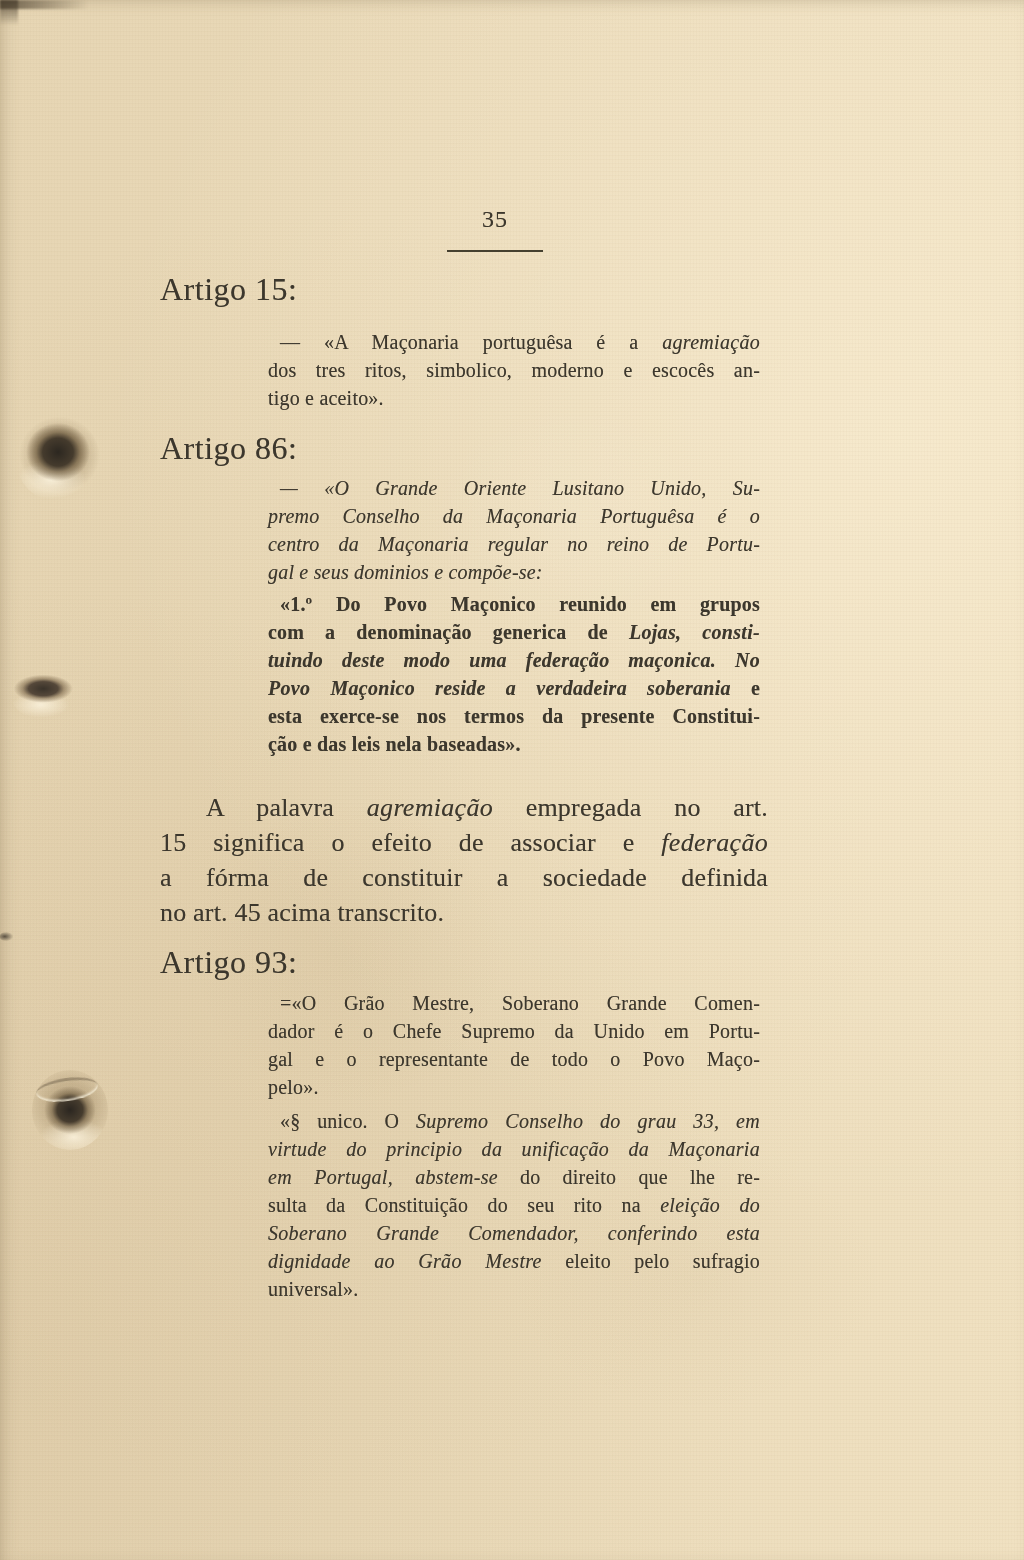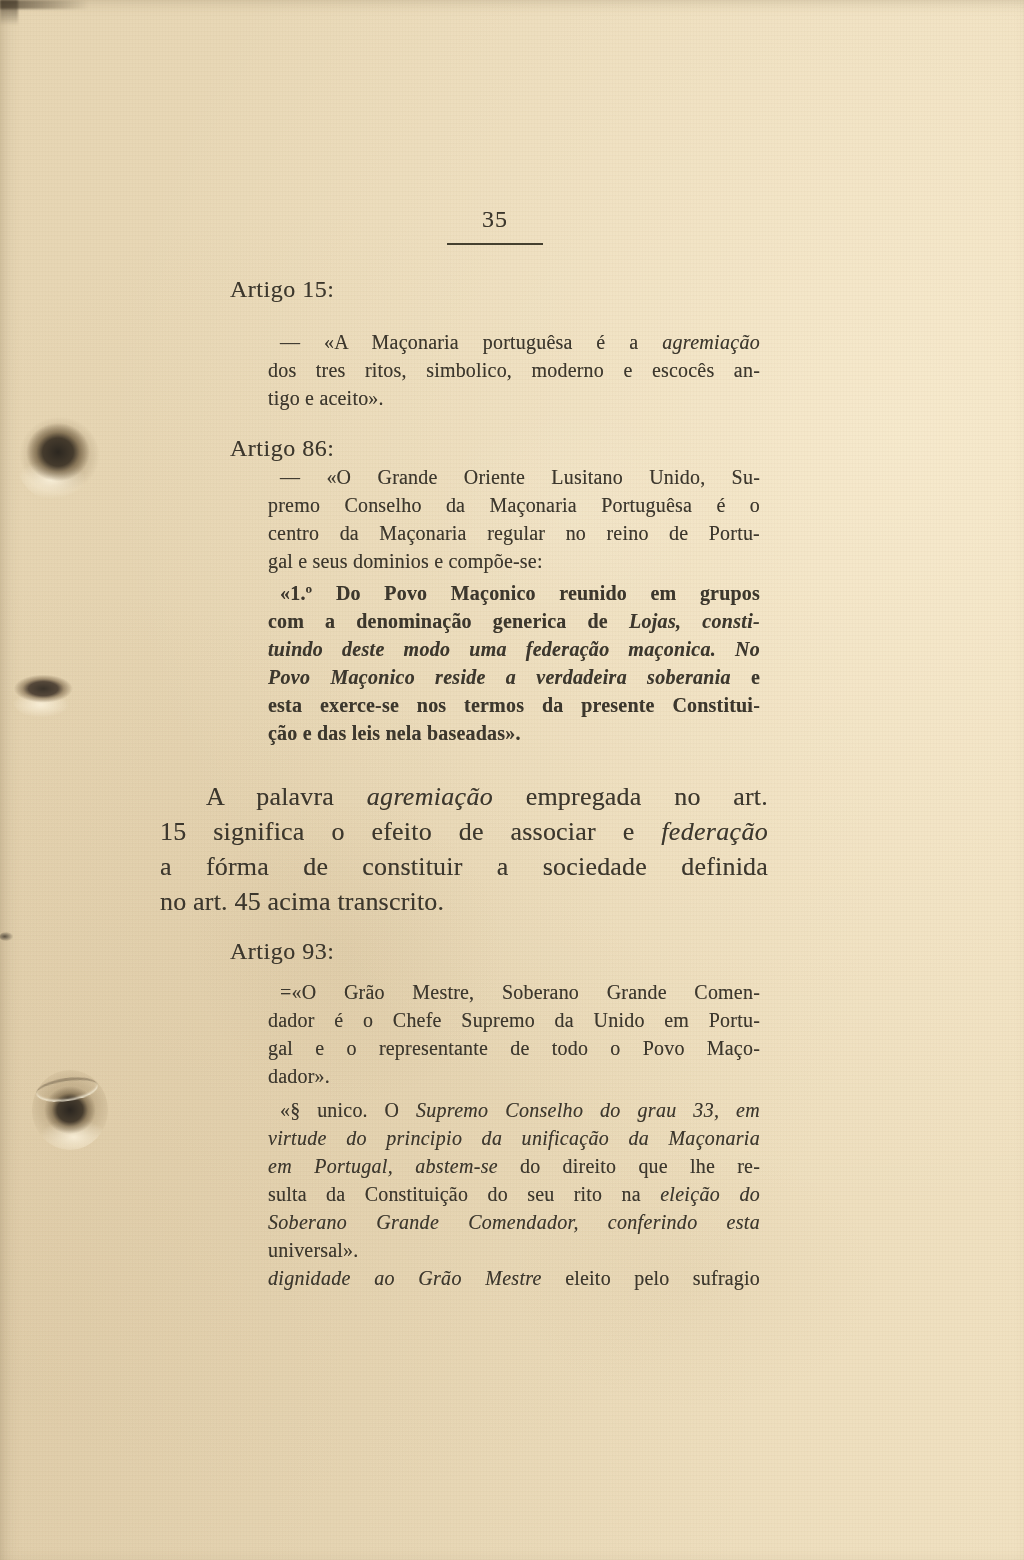--- a/index.html
+++ b/index.html
@@ -23,44 +23,44 @@
       repeating-linear-gradient(0deg, rgba(151,123,82,0.035) 0 1px, rgba(255,250,238,0.028) 1px 2px, rgba(0,0,0,0) 2px 4px),
       repeating-linear-gradient(90deg, rgba(151,123,82,0.030) 0 1px, rgba(0,0,0,0) 1px 3px);
   }
   .edge-shade{position:absolute;inset:0;pointer-events:none;
     box-shadow: inset 10px 0 22px -14px rgba(110,92,62,0.45), inset 0 8px 18px -12px rgba(110,92,62,0.35);}
 
   
   .pagenum-wrap{
     position:absolute;left:447px;top:205px;width:96px;
     text-align:center;font-size:24px;line-height:28px;letter-spacing:1px;
-    padding-bottom:10px;border-bottom:2px solid #45402f;
+    padding-bottom:17px;border-bottom:2px solid #45402f;
     text-shadow:0 0 0.5px rgba(60,55,45,0.5);
   }
 
   
   .column{position:absolute;left:160px;top:274px;width:620px;}
-  .heading{font-size:24px;line-height:30px;margin-left:70px;letter-spacing:0.5px;
+  .heading{font-size:32px;line-height:30px;letter-spacing:0.5px;
     text-shadow:0 0 0.5px rgba(60,55,45,0.45);}
   .quote{margin-left:108px;width:492px;font-size:20px;
     text-shadow:0 0 0.4px rgba(60,55,45,0.45);}
   .quote .line{line-height:28px;}
   .para{width:608px;font-size:26px;text-shadow:0 0 0.5px rgba(60,55,45,0.45);}
   .para .line{line-height:35px;}
   .line{text-align:justify;text-align-last:justify;letter-spacing:0.2px;}
   .line.last{text-align-last:left;}
   .quote .line.ind{padding-left:12px;}
   .para .line.ind{padding-left:46px;}
   .line i{letter-spacing:0.3px;}
 
   
   .sec0{margin-top:0;}
   .sec1{margin-top:24px;}
   .sec2{margin-top:21px;}
-  .sec3{}
+  .sec3{margin-top:11px;font-style:italic;}
   .sec4{margin-top:4px;font-weight:bold;}
   .sec5{margin-top:32px;}
   .sec6{margin-top:17px;}
   .sec7{margin-top:12px;}
   .sec8{margin-top:6px;}
 
   
   .spot{position:absolute;pointer-events:none;filter:blur(0.7px);}
   .spot1{left:16px;top:416px;width:84px;height:86px;
     background:
@@ -138,25 +138,25 @@
         <div class="line ind"><span>A palavra </span><i>agremiação</i><span> empregada no art.</span></div>
         <div class="line"><span>15 significa o efeito de associar e </span><i>federação</i></div>
         <div class="line"><span>a fórma de constituir a sociedade definida</span></div>
         <div class="line last"><span>no art. 45 acima transcrito.</span></div>
       </div>
       <div class="heading sec6">Artigo 93:</div>
       <div class="quote sec7">
         <div class="line ind"><span>=«O Grão Mestre, Soberano Grande Comen-</span></div>
         <div class="line"><span>dador é o Chefe Supremo da Unido em Portu-</span></div>
         <div class="line"><span>gal e o representante de todo o Povo Maço-</span></div>
-        <div class="line last"><span>dador».</span></div>
+        <div class="line last"><span>pelo».</span></div>
       </div>
       <div class="quote sec8">
         <div class="line ind"><span>«§ unico. O </span><i>Supremo Conselho do grau 33, em</i></div>
         <div class="line"><i>virtude do principio da unificação da Maçonaria</i></div>
         <div class="line"><i>em Portugal, abstem-se</i><span> do direito que lhe re-</span></div>
         <div class="line"><span>sulta da Constituição do seu rito na </span><i>eleição do</i></div>
         <div class="line"><i>Soberano Grande Comendador, conferindo esta</i></div>
+        <div class="line"><i>dignidade ao Grão Mestre</i><span> eleito pelo sufragio</span></div>
         <div class="line last"><span>universal».</span></div>
-        <div class="line"><i>dignidade ao Grão Mestre</i><span> eleito pelo sufragio</span></div>
       </div>
     </div>
 </div>
 
 </body></html>

